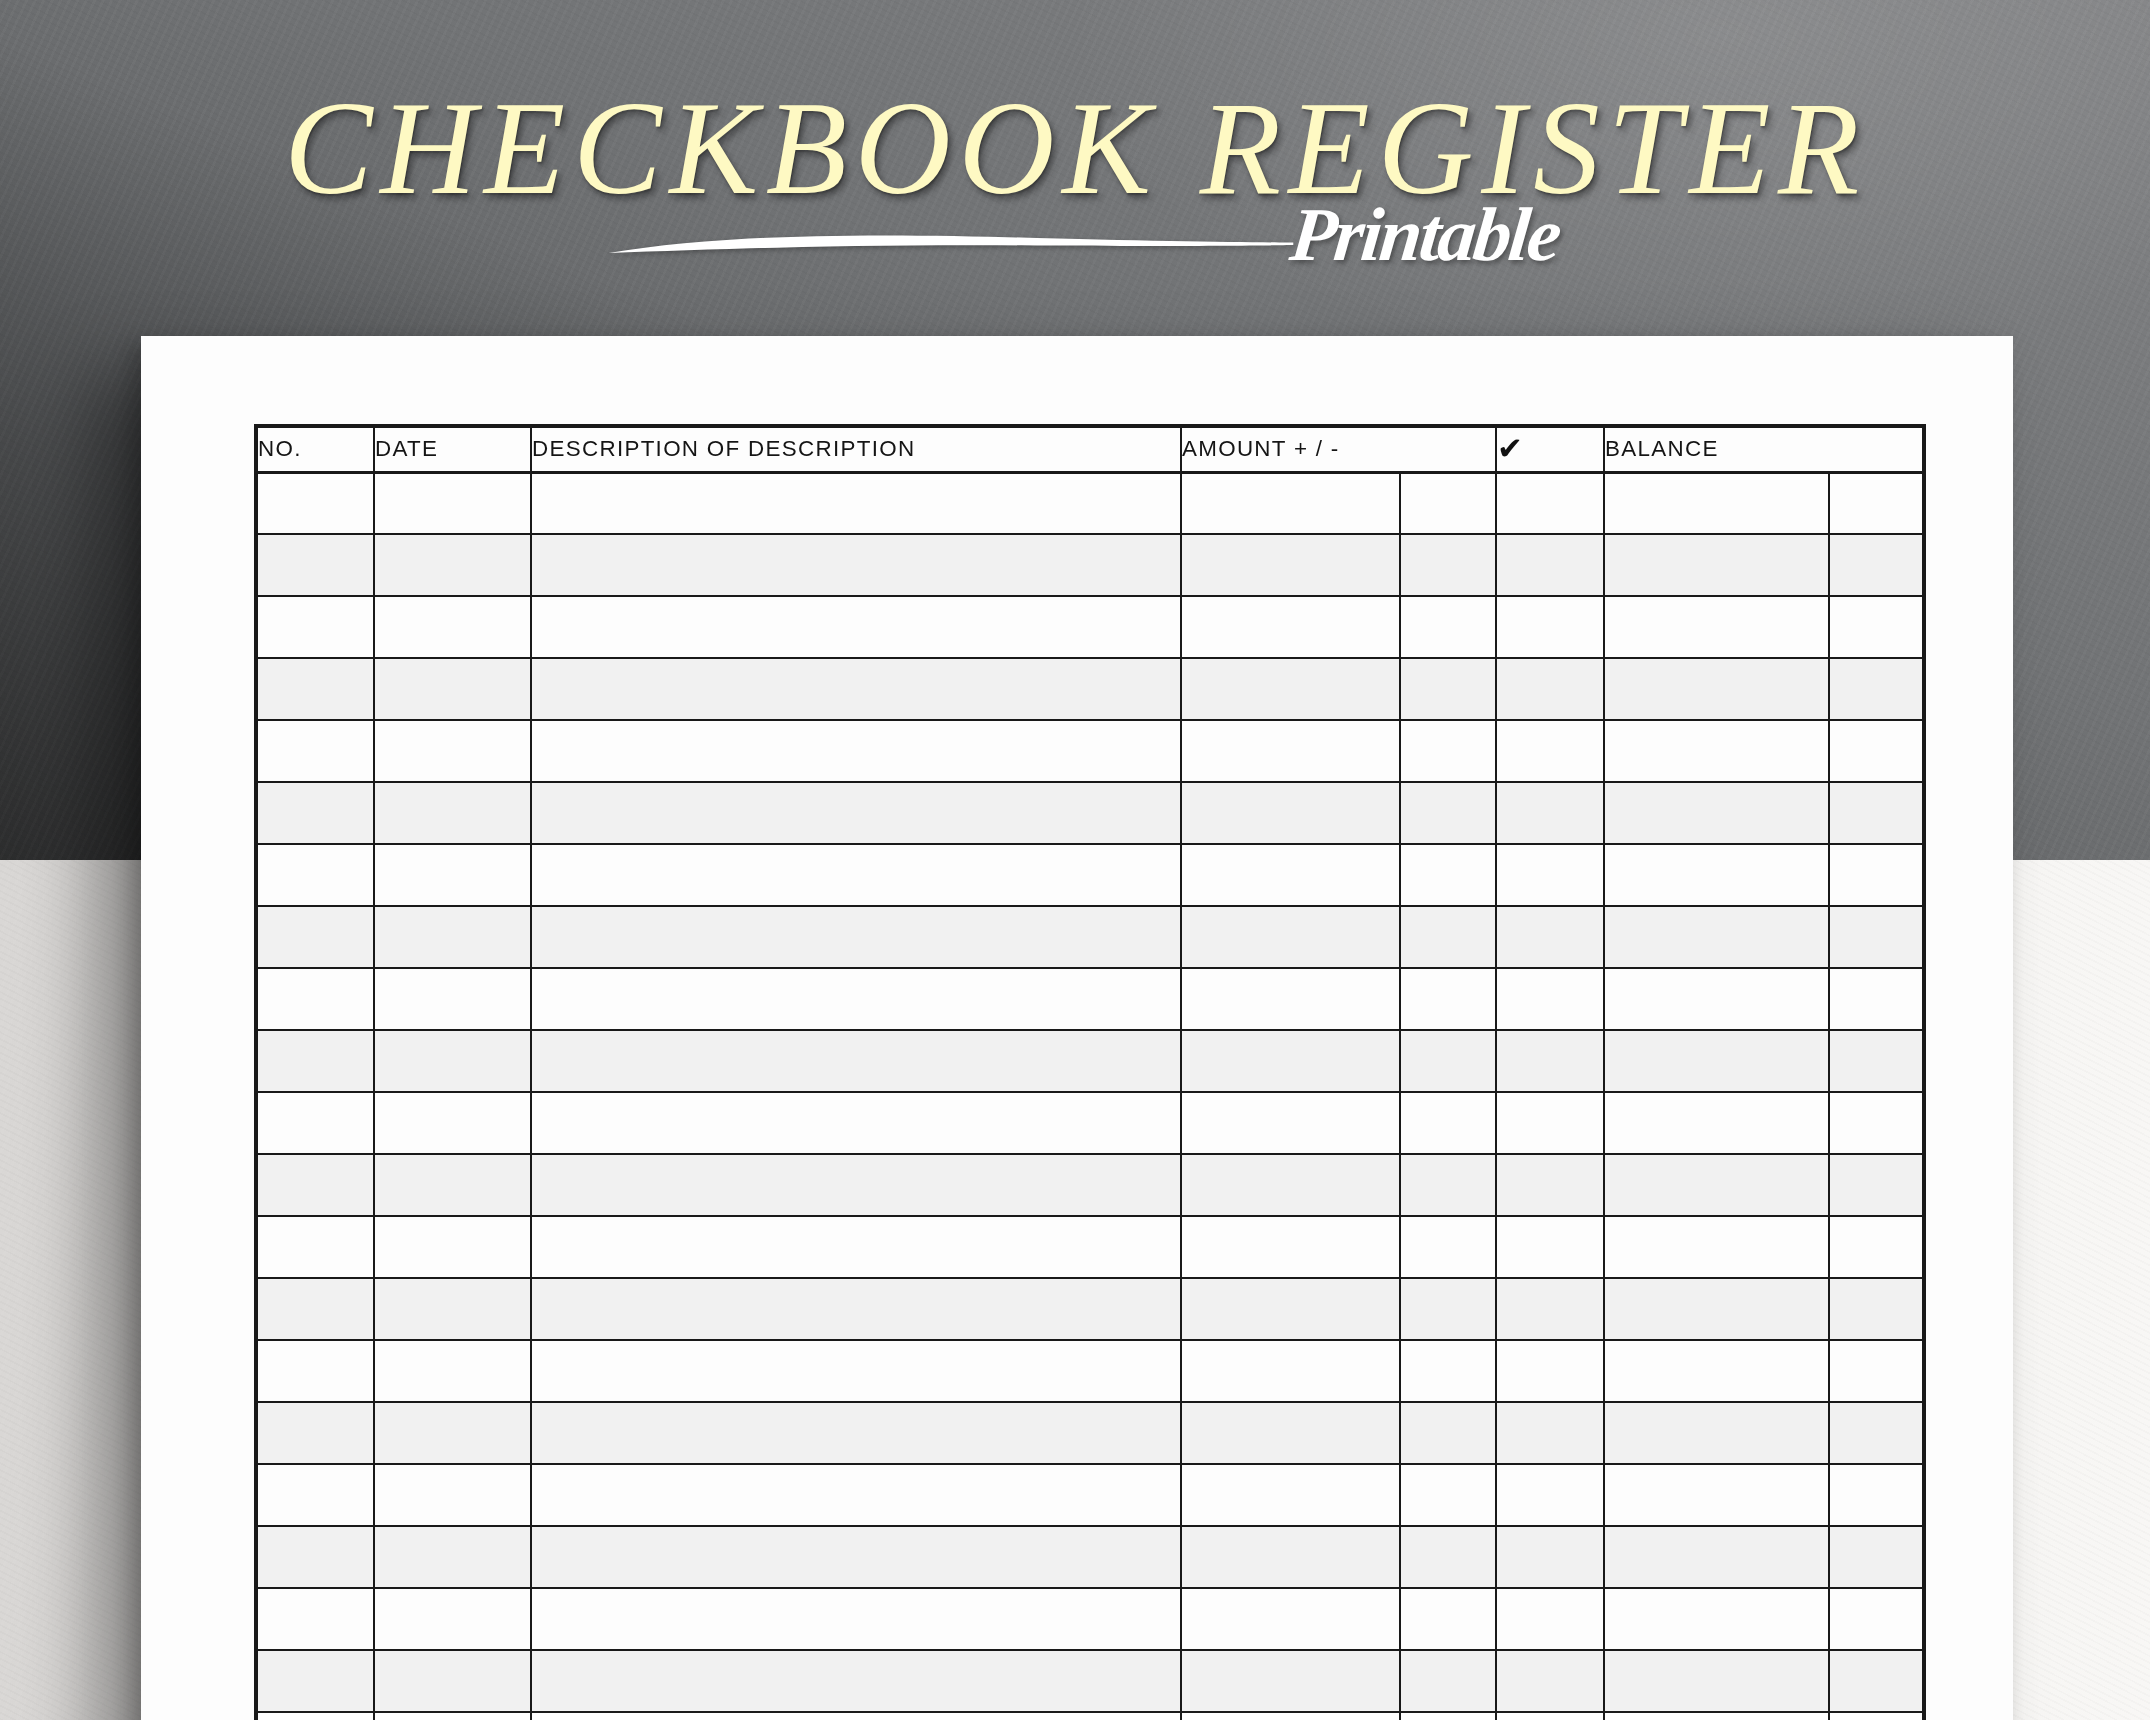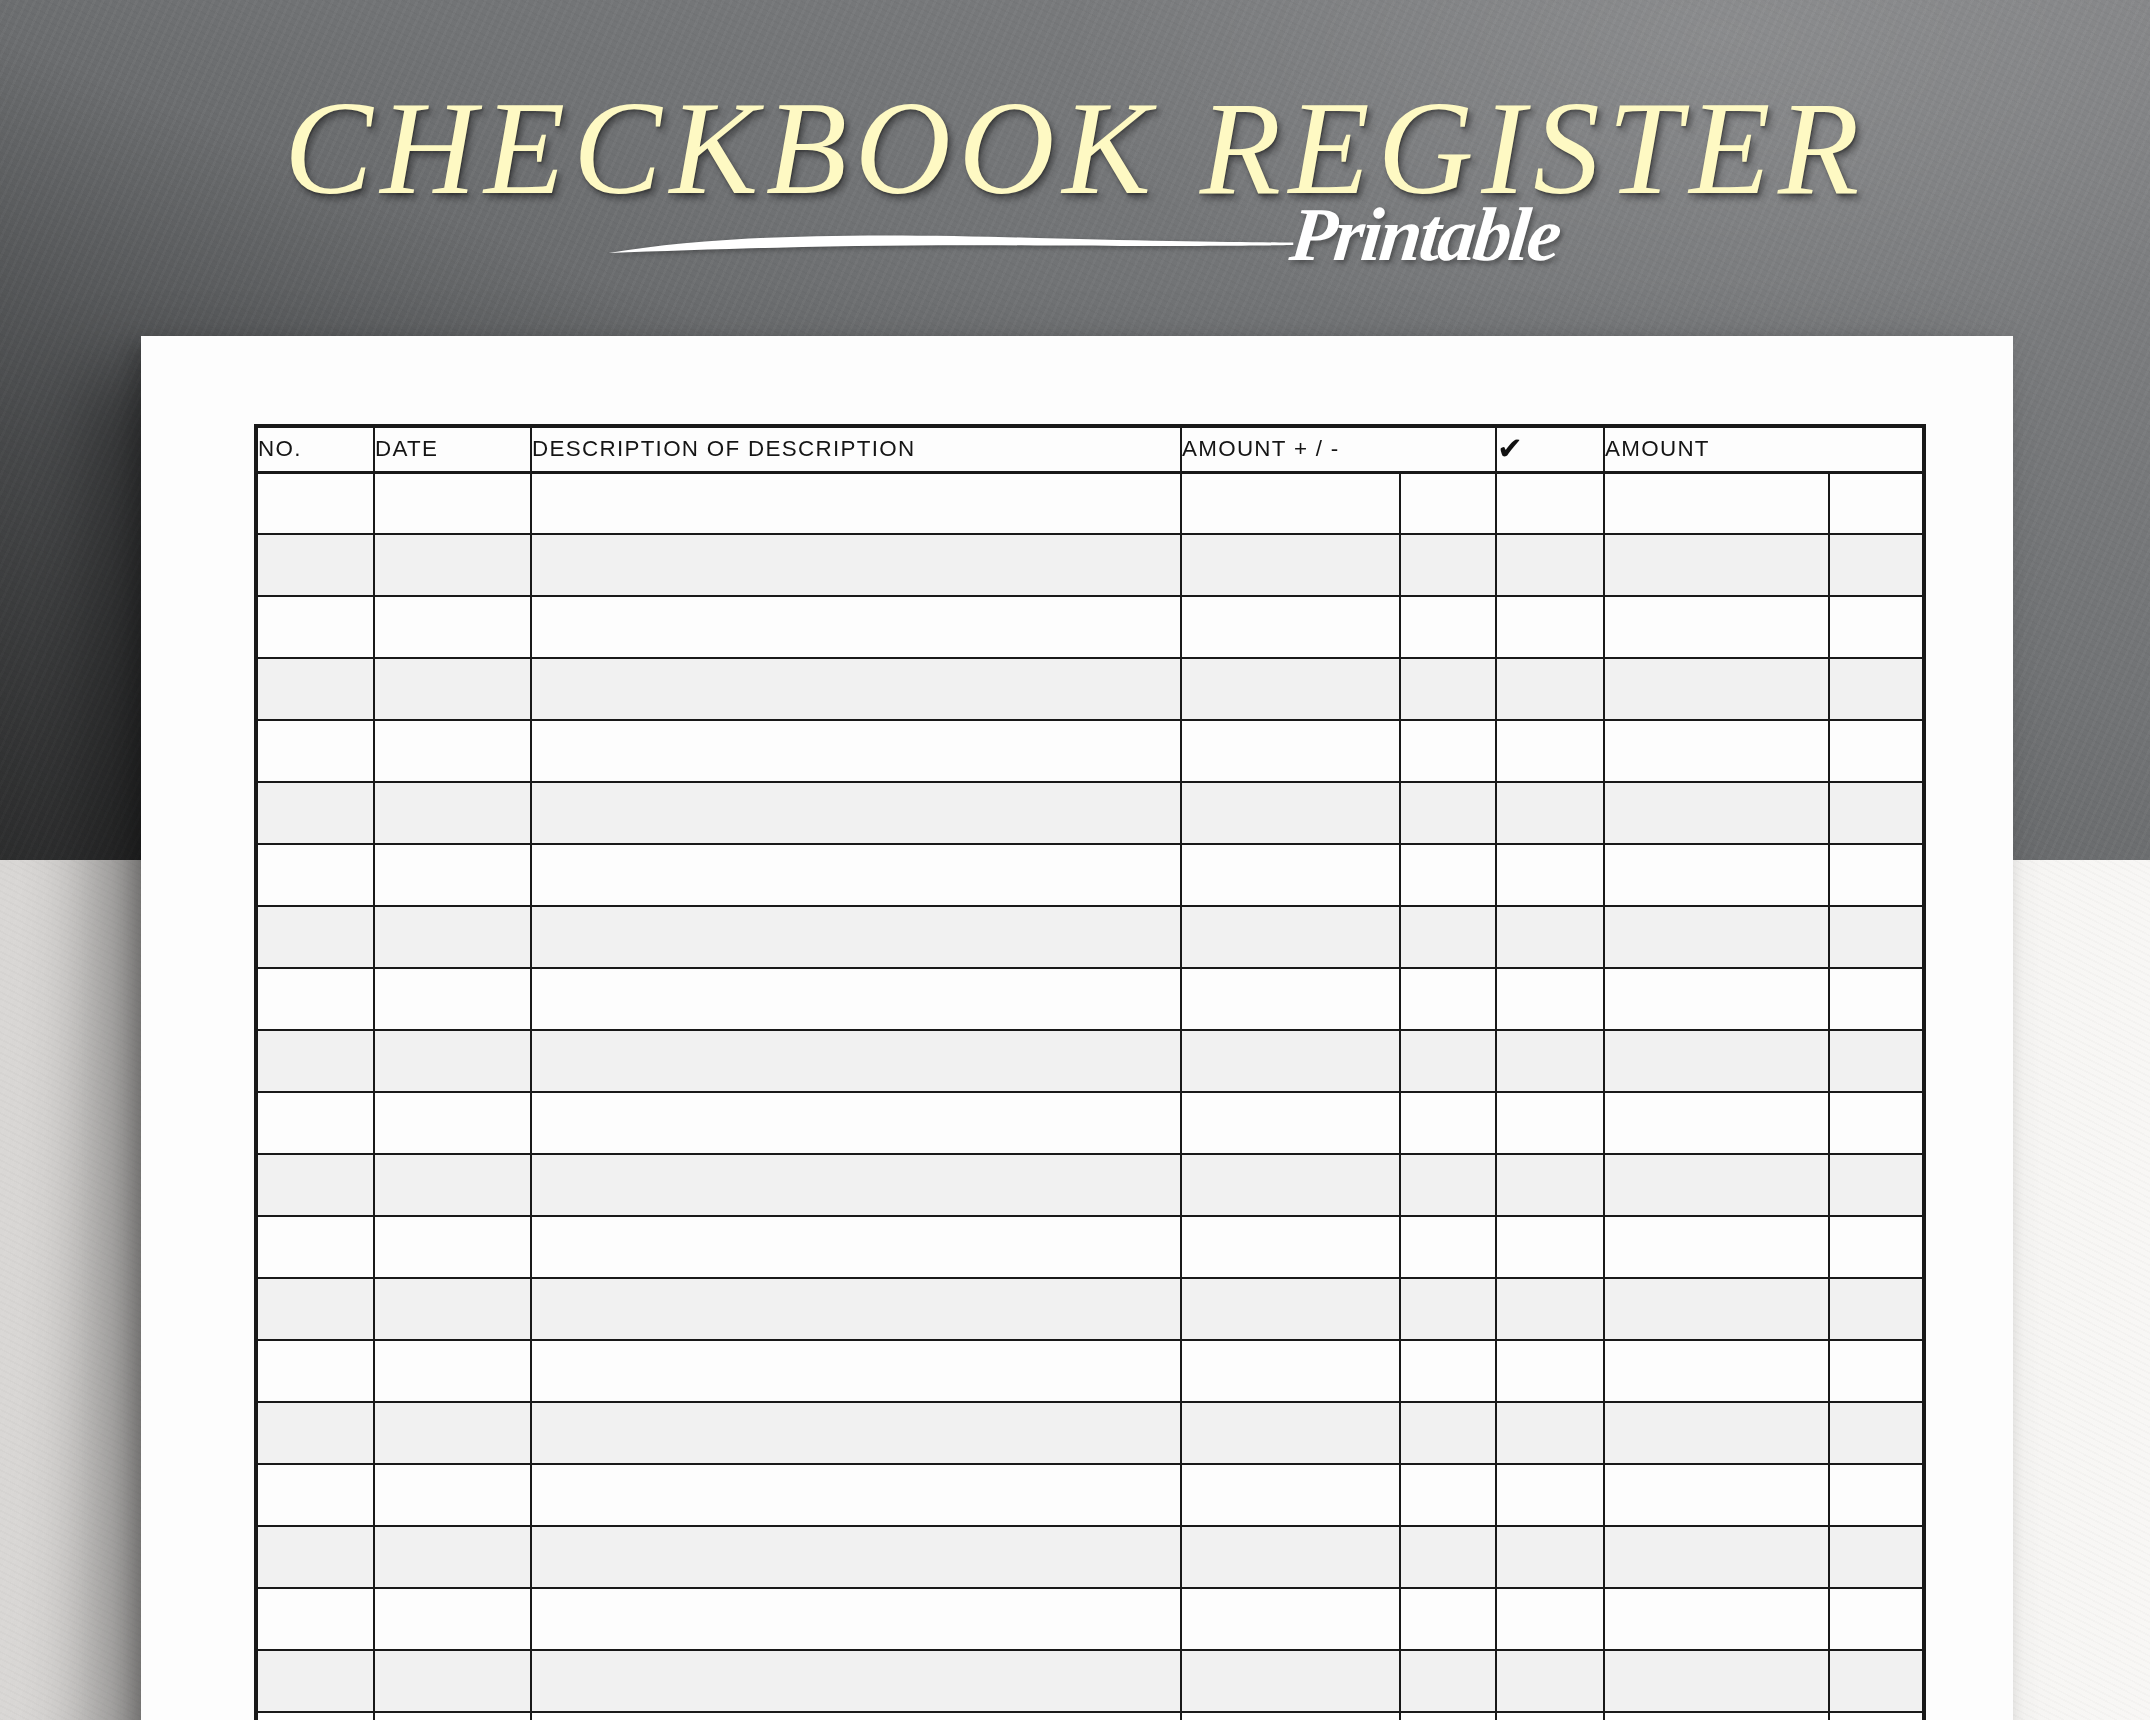--- a/index.html
+++ b/index.html
@@ -143,21 +143,21 @@
         <col style="width:225px">
         <col style="width:95px">
       </colgroup>
       <thead>
         <tr>
           <th>NO.</th>
           <th>DATE</th>
           <th>DESCRIPTION OF DESCRIPTION</th>
           <th colspan="2">AMOUNT + / -</th>
           <th><span class="check">✔</span></th>
-          <th colspan="2">AMOUNT</th>
+          <th colspan="2">BALANCE</th>
         </tr>
       </thead>
       <tbody>
         <tr>
           <td></td>
           <td></td>
           <td></td>
           <td></td>
           <td></td>
           <td></td>

